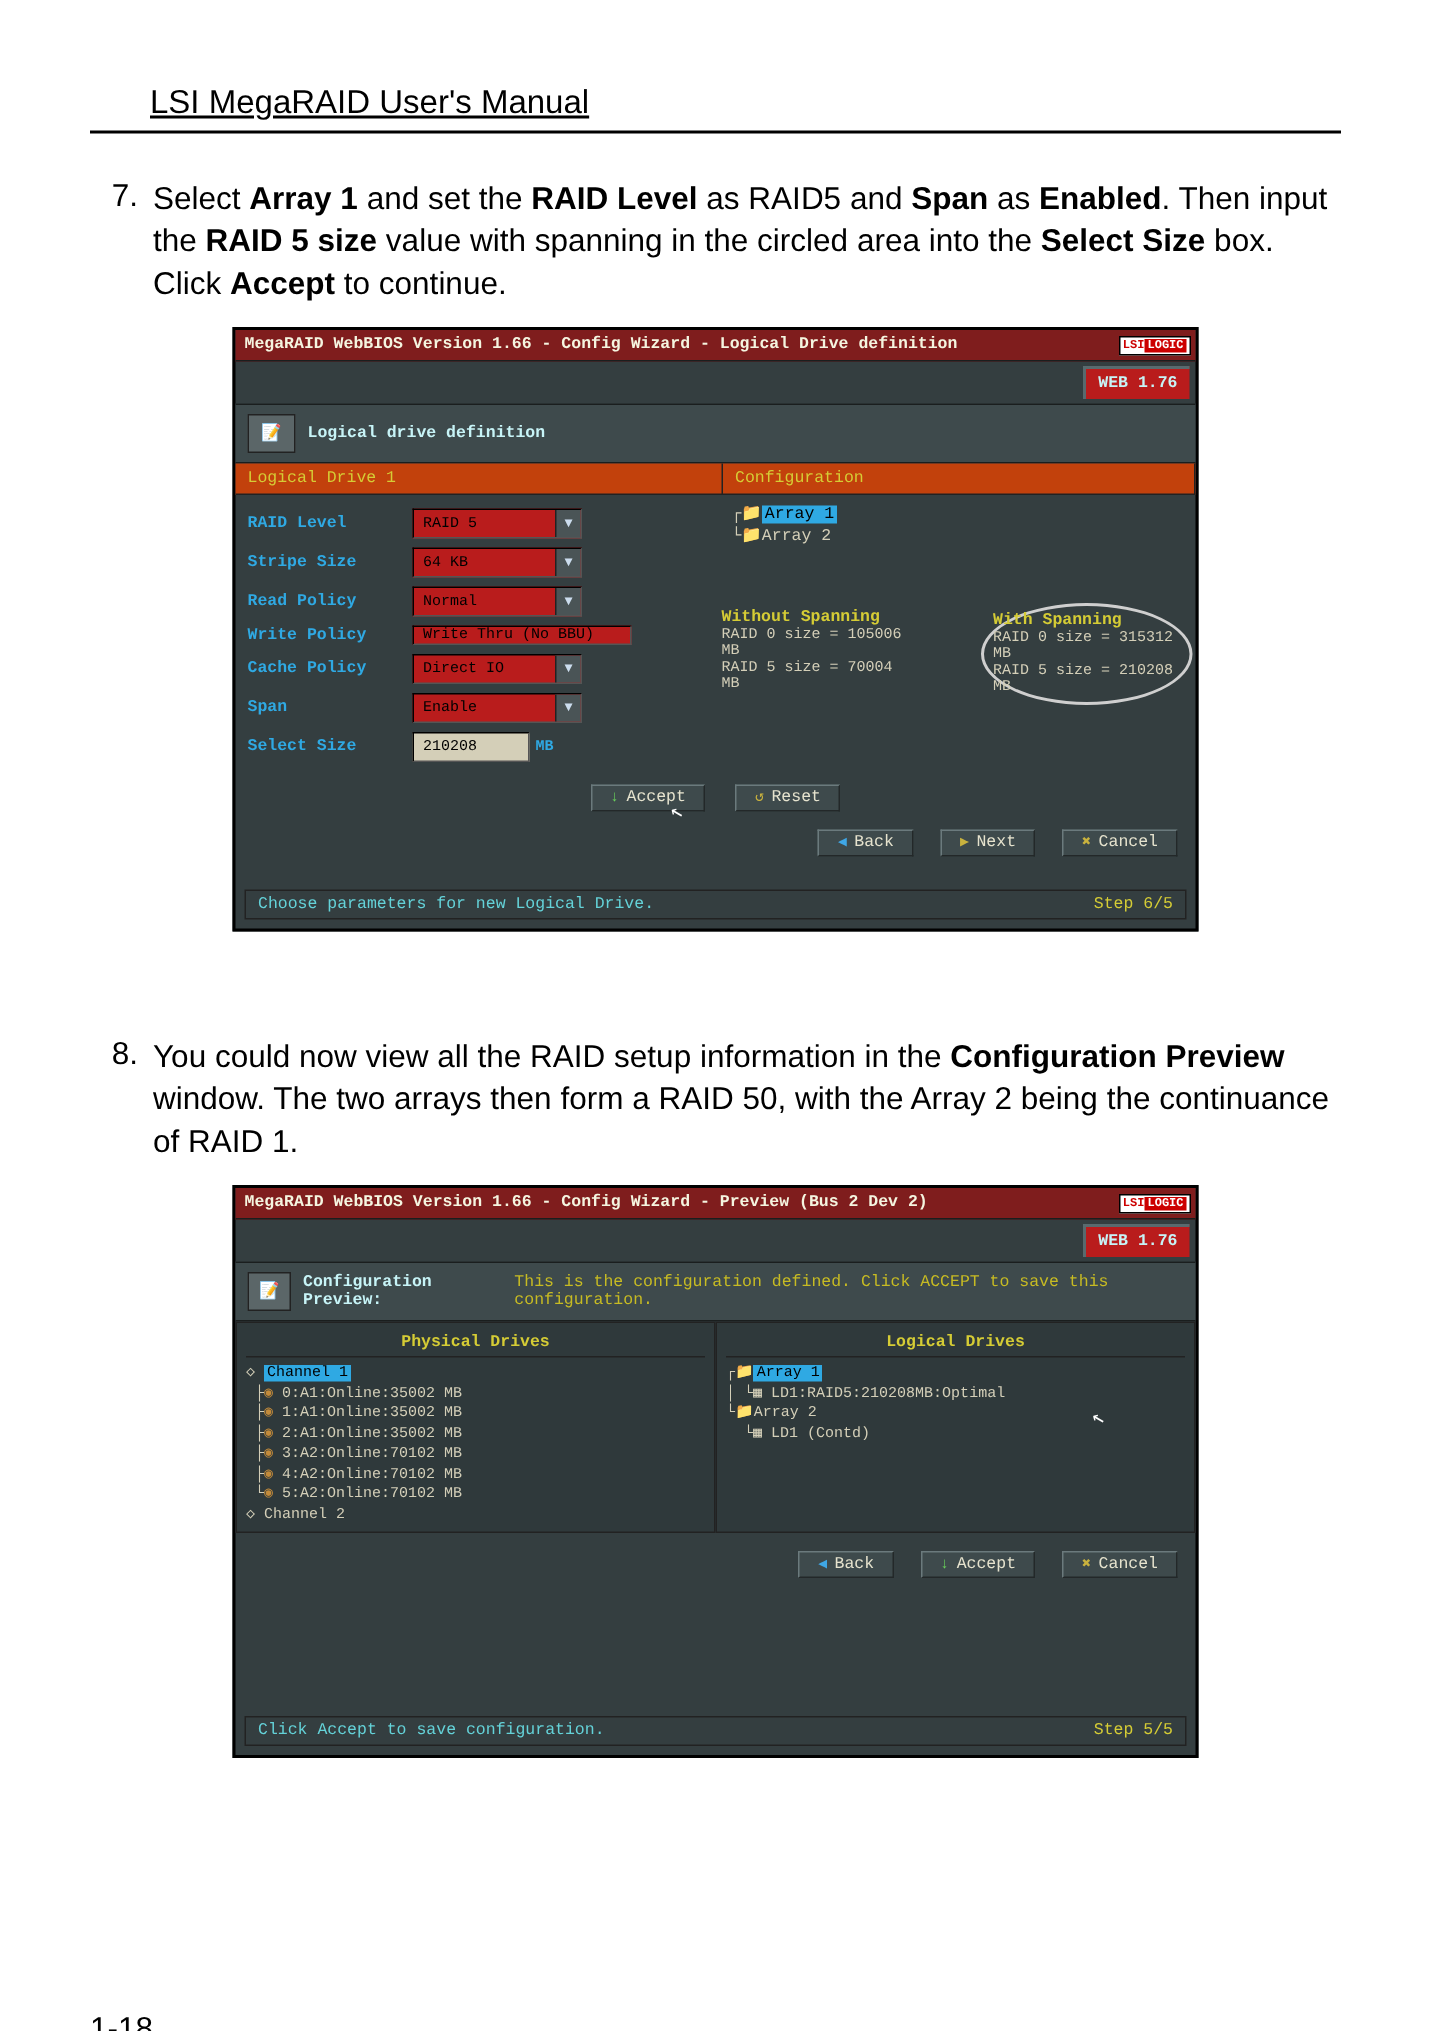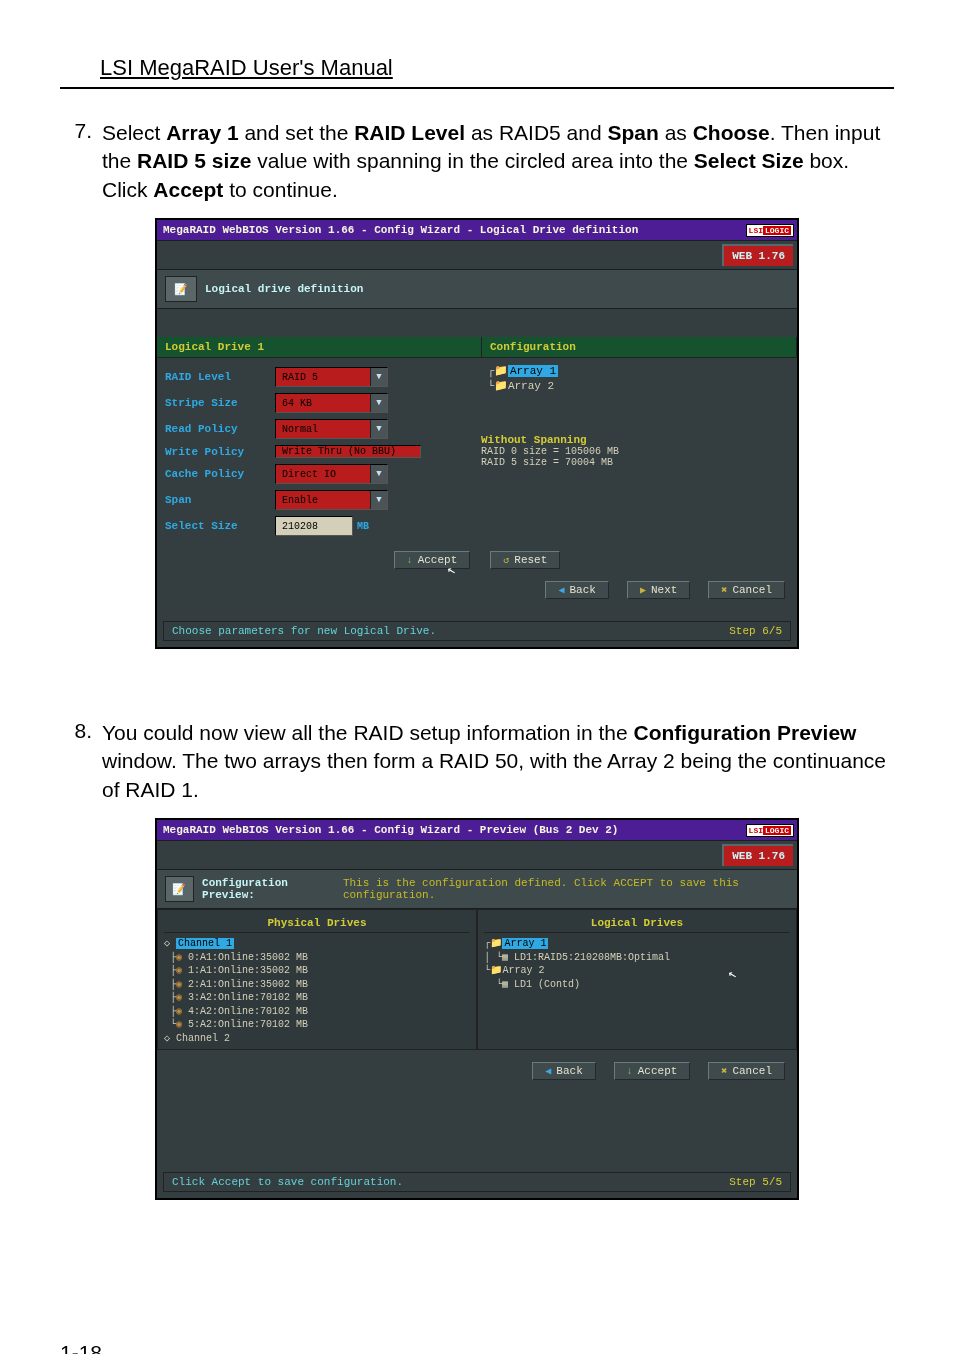--- a/index.html
+++ b/index.html
@@ -51,21 +51,21 @@
     display: inline-block;
     width: 640px;
     border: 2px solid #000;
     background: #343e40;
     color: #fff;
     font-family: "Courier New", monospace;
     font-size: 11px;
     text-align: left;
   }
   .titlebar {
-    background: #4c1d95;
+    background: #7f1d1d;
     display: flex;
     align-items: center;
     border-bottom: 1px solid #1a1e1e;
   }
   .titlebar-text {
     flex: 1;
     color: #f5f5e0;
     font-weight: bold;
     padding: 4px 6px;
   }
@@ -103,26 +103,25 @@
     border: 1px solid #222;
     margin-right: 8px;
     display: flex; align-items: center; justify-content: center;
   }
   .subheader-label { color: #c7f4f7; font-weight: bold; }
   .subheader-desc { color: #c7bb23; margin-left: 10px; }
 
   .panel-header-row { display: flex; }
   .panel-header {
     color: #d5cc35;
-    font-weight: bold;
+    font-weight: normal;
     padding: 4px 8px;
     border-bottom: 1px solid #222;
     border-right: 1px solid #222;
-    background: #14532d;
-    margin-top: 28px;
+    background: #c2410c;
   }
   .panel-header.left { width: 308px; }
   .panel-header.right { flex: 1; }
 
   .form-area { display: flex; }
   .form-left {
     width: 316px;
     padding: 6px 0;
   }
   .form-row {
@@ -278,21 +277,21 @@
 </style>
 </head>
 <body>
 
 <div class="page">
   <div class="running-head">LSI MegaRAID User's Manual</div>
   <hr class="hr">
 
   <div class="step">
     <div class="step-num">7.</div>
-    <div class="step-body" id="step7-body">Select <b>Array 1</b> and set the <b>RAID Level</b> as RAID5 and <b>Span</b> as <b>Choose</b>. Then input the <b>RAID 5 size</b> value with spanning in the circled area into the <b>Select Size</b> box. Click <b>Accept</b> to continue.</div>
+    <div class="step-body" id="step7-body">Select <b>Array 1</b> and set the <b>RAID Level</b> as RAID5 and <b>Span</b> as <b>Enabled</b>. Then input the <b>RAID 5 size</b> value with spanning in the circled area into the <b>Select Size</b> box. Click <b>Accept</b> to continue.</div>
   </div>
 
   <div class="figure-wrap">
     <div class="shot">
       <div class="titlebar">
         <div class="titlebar-text">MegaRAID WebBIOS Version 1.66 - Config Wizard - Logical Drive definition</div>
         <div class="lsi-badge"><span>LSI</span><span class="logic">LOGIC</span></div>
       </div>
       <div style="display:flex; justify-content:flex-end;">
         <div class="web-badge">WEB 1.76</div>
@@ -361,20 +360,27 @@
           <div class="cfg-tree">
             &nbsp;┌<span class="tree-icon">📁</span><span class="sel">Array 1</span><br>
             &nbsp;└<span class="tree-icon">📁</span><span>Array 2</span>
           </div>
 
           <div class="spanning-row">
             <div class="spanning-col">
               <div class="span-title">Without Spanning</div>
               <div class="span-line">RAID 0 size = 105006 MB</div>
               <div class="span-line">RAID 5 size = 70004 MB</div>
+            </div>
+            <div class="spanning-col">
+              <span class="circle">
+                <div class="span-title">With Spanning</div>
+                <div class="span-line">RAID 0 size = 315312 MB</div>
+                <div class="span-line">RAID 5 size = 210208 MB</div>
+              </span>
             </div>
           </div>
         </div>
       </div>
 
       <div class="btn-row">
         <div class="mbtn">
             <span class="g-down">↓</span>
             <span>Accept</span>
           </div>

